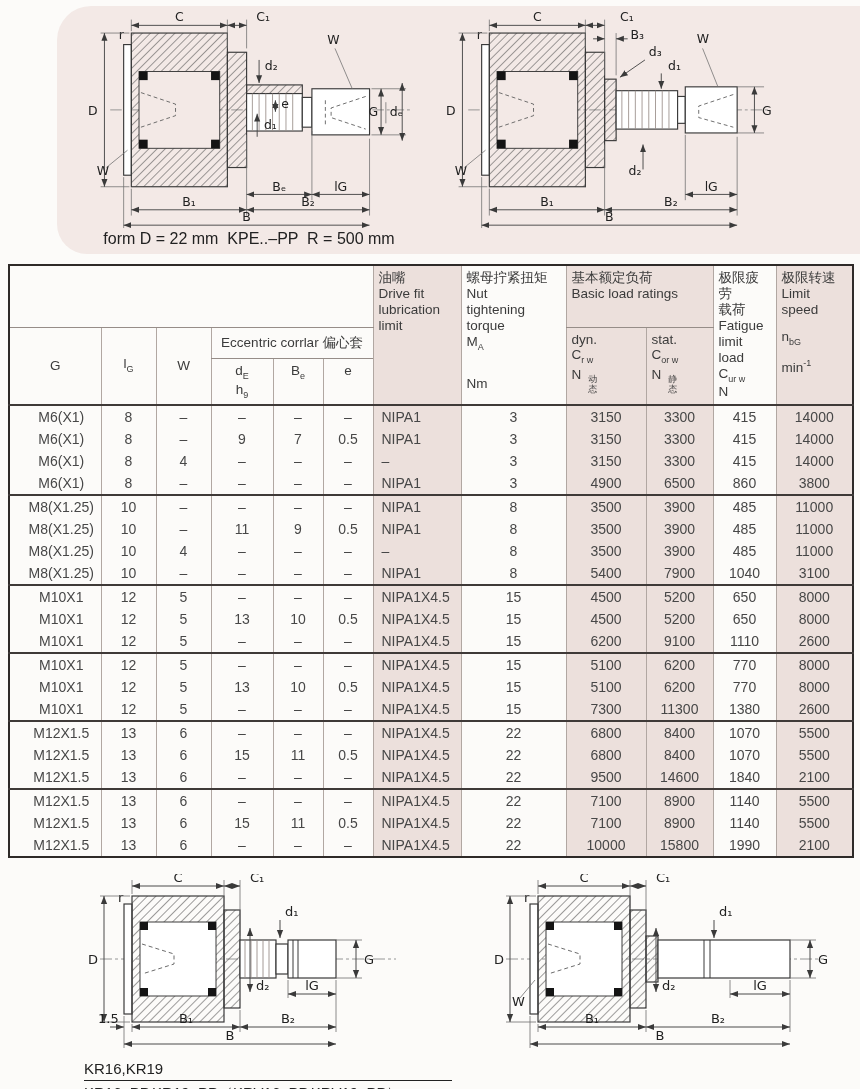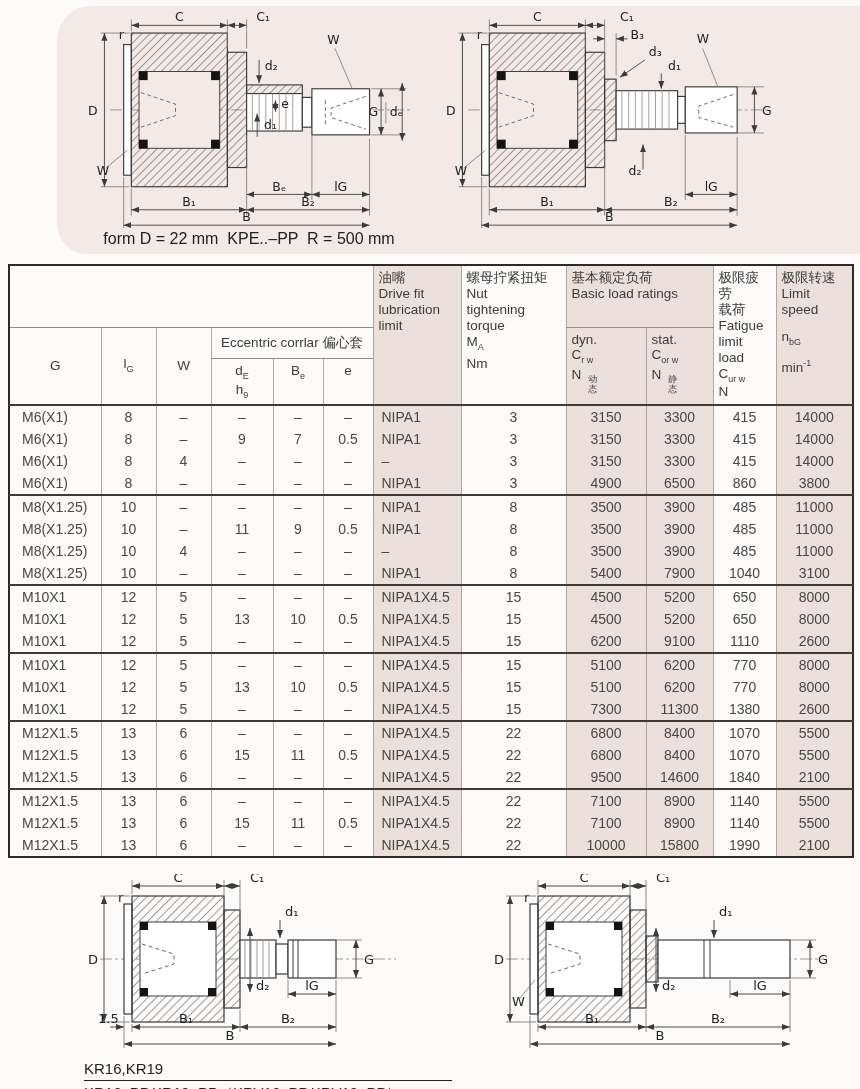--- a/index.html
+++ b/index.html
@@ -42,27 +42,27 @@
   tr.h1 th{height:62px}
   tr.h2 th{height:30px}
   tr.h3 th{height:46px}
   th.blank,th.basic,th.ecc{border-bottom:1px solid #968d88}
   th.mid{vertical-align:middle;text-align:center}
   th.tl{text-align:left;vertical-align:top;padding:4px 5px}
   th.subh{vertical-align:top;text-align:center;padding-top:4px}
   .shade{background:var(--shade)}
   sub{font-size:9px}
   sup{font-size:9px}
-  .unit{margin-top:4px}
+  .unit{margin-top:24px}
   .sp{margin-top:11px}
   .nrow{margin-top:1px}
   .nstack{display:inline-flex;flex-direction:column;font-size:9px;line-height:1.1;
           vertical-align:-3px;margin-left:7px}
   tbody td{height:22px;line-height:22px;text-align:center;color:#474747}
-  tbody td.al{text-align:left;padding-left:12px}
+  tbody td.al{text-align:center;padding-left:12px}
   tbody td.an{text-align:left;padding-left:8px}
   tbody tr.grp td{border-top:2px solid #3f3a38}
   
   .bottom{display:flex;align-items:flex-start;padding:16px 0 0 84px}
   .bfig{display:flex;flex-direction:column}
   .bfig + .bfig{margin-left:38px}
   .kcap{font-size:15px;color:#222;margin-top:6px}
   .krule{border-top:1.5px solid #222;width:368px;margin:3px 0 3px 0}
   .kcap2{font-size:15px;color:#222;margin-top:34px;padding-left:18px}
 </style>

